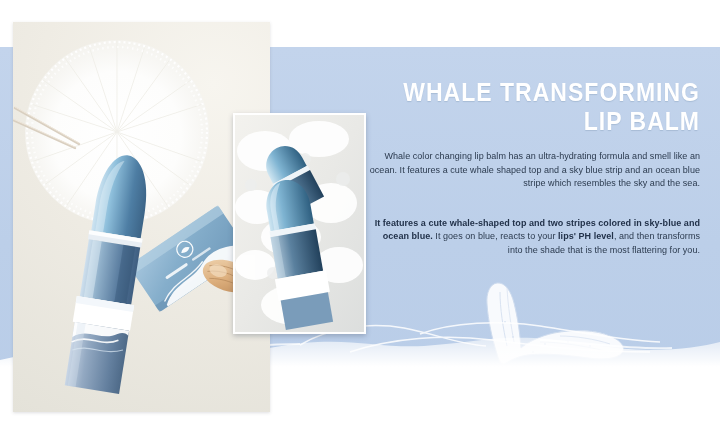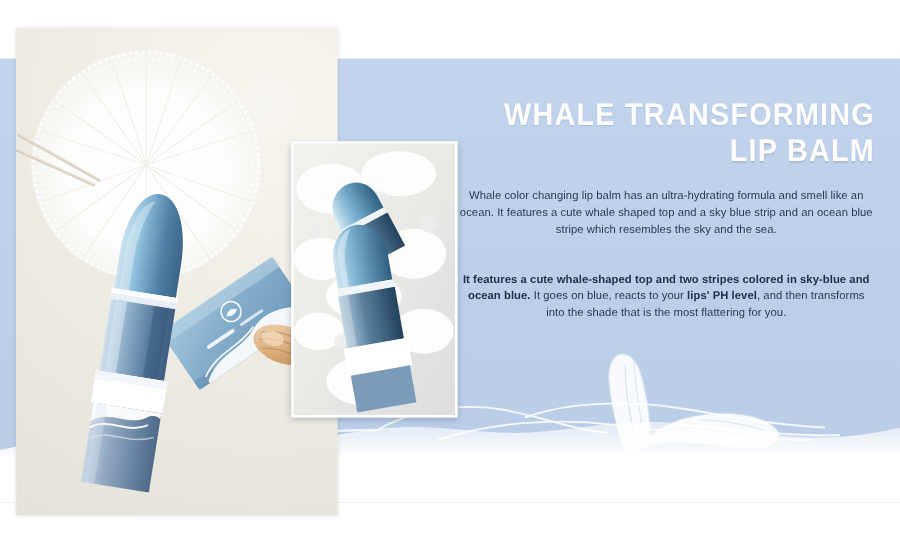--- a/index.html
+++ b/index.html
@@ -87,21 +87,21 @@
     transform:scaleX(.92);
     transform-origin:right center;
     text-shadow:0 1px 1px rgba(120,145,175,.35);
     white-space:nowrap;
   }
   .title .l2{display:block;}
   .para{
     color:#2b3a4e;
     font-size:9px;
     line-height:13.6px;
-    text-align:center;
+    text-align:right;
     margin-top:14px;
     letter-spacing:.05px;
   }
   .para.second{margin-top:26px;}
   .para b{font-weight:700;color:#22324a;}
 </style>
 </head>
 <body>
 
 <div class="stage">

